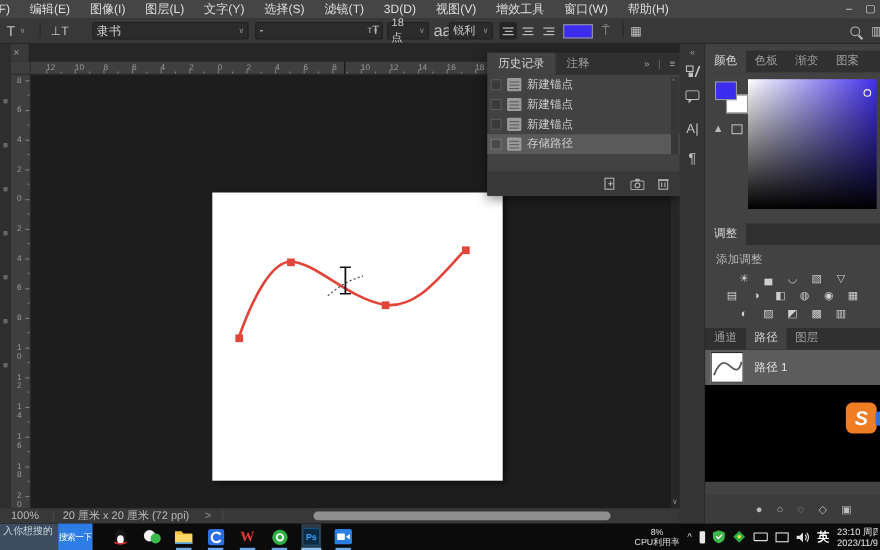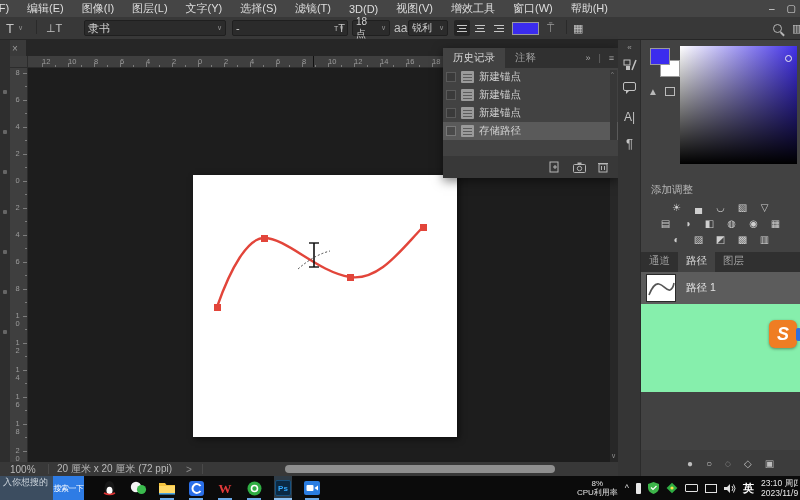--- a/index.html
+++ b/index.html
@@ -78,21 +78,21 @@
   #websq { position:absolute; left:24px; top:47px; width:10px; height:9px; border:1px solid #bbb; }
   #colorfield { position:absolute; left:39px; top:6px; width:117px; height:118px;
     background-image:linear-gradient(to bottom, rgba(0,0,0,0), #000), linear-gradient(to right, #fff, #4130e8); }
   #fieldmarker { position:absolute; right:5px; top:9px; width:7px; height:7px; border:1.5px solid #f0f0f0; border-radius:50%; }
   
   #adjbody { position:relative; height:75px; background:#424242; color:#bdbdbd; }
   #addadj { font-size:10.5px; color:#b5b5b5; padding:6px 0 2px 10px; }
   .adjrow { display:flex; justify-content:center; gap:8px; font-size:10px; color:#cfcfcf; height:16px; align-items:center; }
   .adjrow span { width:14px; text-align:center; }
   
-  #pathsbody { position:relative; height:120px; background:#86efac; }
+  #pathsbody { position:relative; height:120px; background:#000000; }
   #pathrow { display:flex; align-items:center; height:32px; background:#5c5c5c; gap:10px; padding-left:5px; color:#e2e2e2; font-size:10.5px; }
   #paththumb { width:30px; height:28px; background:#fff; border:1px solid #2a2a2a; }
   #watermark { position:absolute; right:3px; top:48px; width:28px; height:28px; background:#ef7d23; border-radius:6px; color:#fff; font-weight:bold; font-size:18px; font-style:italic; display:flex; align-items:center; justify-content:center; box-shadow:0 1px 3px rgba(0,0,0,.4); }
   #watermark i { position:absolute; right:-4px; top:8px; width:5px; height:13px; background:#2f6fe0; border-radius:2px; }
   #pathsbottom { position:absolute; left:23px; bottom:0; width:159px; height:26px; background:#3c3c3c; display:flex; align-items:center; gap:13px; padding-left:46px; color:#bdbdbd; font-size:10px; }
 
   
   #statusbar { left:0; top:462px; width:618px; height:14px; background:#383838; display:flex; align-items:center; font-size:10px; color:#b9b9b9; }
   #hthumb { position:absolute; left:285px; top:3px; width:270px; height:8px; background:#8f8f8f; border-radius:4px; }
 
@@ -155,21 +155,21 @@
       <span class="chev">∨</span>
     </div>
     <div class="ob" style="left:334px;">
       <span class="obicon" style="font-size:7px;">T</span>
         <span class="obicon" style="font-size:11px;">T</span>
     </div>
     <div class="ob field" style="left:352px; width:38px; font-size:10px;">
       <span>18 点</span>
       <span class="chev">∨</span>
     </div>
-    <div class="ob obicon" style="left:394px; font-size:12px;">aa</div>
+    <div class="ob obicon" style="left:394px; font-size:15px;">aa</div>
     <div class="ob field" style="left:408px; width:40px; font-size:10px;">
       <span>锐利</span>
       <span class="chev">∨</span>
     </div>
     <div class="ob alignbtn sel" style="left:454px;">
         <div style="width:10px;"></div>
         <div style="width:7px;"></div>
         <div style="width:10px;"></div>
       </div>
     <div class="ob alignbtn" style="left:472px;">
@@ -398,29 +398,38 @@
       <div class="stripicon" style="top:42px;">
         <svg width="13" height="12" viewBox="0 0 13 12" style="margin:0 auto;">
             <rect x="0.5" y="0.5" width="12" height="8" rx="1.5" fill="none" stroke="#c2c2c2"></rect>
             <path d="M3 9 L3 12 L6 9" fill="#c2c2c2"></path>
           </svg>
       </div>
       <div class="stripicon" style="top:70px; font-size:12px;">A|</div>
       <div class="stripicon" style="top:96px; font-size:13px;">¶</div>
     </div>
     <div id="panels">
+      <div class="ptabbar" style="margin-top:6px;" id="colortabs">
+          <div class="ptab active">颜色</div>
+          <div class="ptab">色板</div>
+          <div class="ptab">渐变</div>
+          <div class="ptab">图案</div>
+        </div>
       <div id="colorbody">
         <div id="fgswatch" style="background: rgb(59, 44, 238);"></div>
         <div id="bgswatch"></div>
         <div id="warn">▲</div>
         <div id="websq"></div>
         <div id="colorfield">
           <div id="fieldmarker"></div>
         </div>
       </div>
+      <div class="ptabbar">
+          <div class="ptab active">调整</div>
+        </div>
       <div id="adjbody">
         <div id="addadj">添加调整</div>
         <div id="adjrows">
             <div class="adjrow">
               <span>☀</span>
               <span>▄</span>
               <span>◡</span>
               <span>▧</span>
               <span>▽</span>
             </div>

